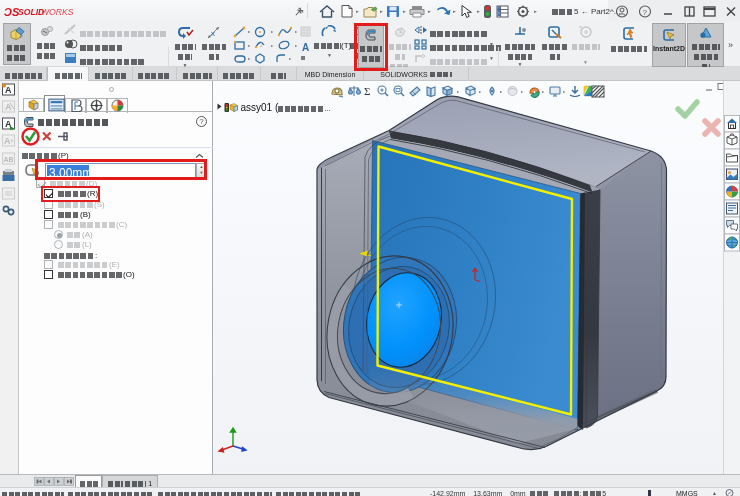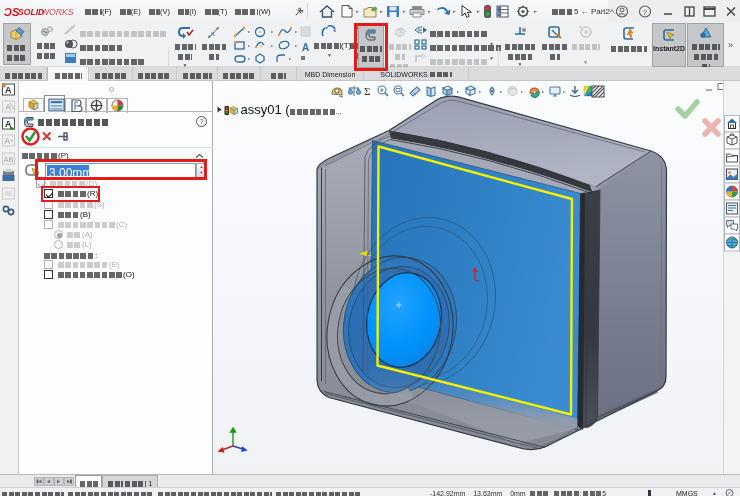--- a/index.html
+++ b/index.html
@@ -40,28 +40,20 @@
 .rd { display:inline-block; width:9px; height:9px; border-radius:50%; border:1px solid #b0b4b8; background:#fbfbfb; position:relative; }
 .rdsel::after { content:""; position:absolute; left:2px; top:2px; width:5px; height:5px; border-radius:50%; background:#9aa0a6; }
 </style></head>
 <body>
 <div class="abs" id="titlebar">
  <svg class="abs" style="left:4px;top:5px" width="72" height="13" viewBox="0 0 72 13">
   <text x="0" y="10.5" font-size="11" font-weight="bold" font-style="italic" fill="#d6121f" font-family="Liberation Sans">ϽS</text>
   <text x="14" y="10" font-size="8.6" font-weight="bold" font-style="italic" fill="#d6121f" font-family="Liberation Sans">SOLID</text>
   <text x="37" y="10" font-size="8.6" font-style="italic" fill="#dd4450" font-family="Liberation Sans">WORKS</text>
  </svg>
- <div class="abs" style="left:85px;top:7px;color:#1a1a1a;white-space:nowrap">
-  <span class="menu-it"><span class="jt dk" style="width:17px;height:6px"></span>(F)</span>
-  <span class="menu-it"><span class="jt dk" style="width:11px;height:6px"></span>(E)</span>
-  <span class="menu-it"><span class="jt dk" style="width:11px;height:6px"></span>(V)</span>
-  <span class="menu-it"><span class="jt dk" style="width:11px;height:6px"></span>(I)</span>
-  <span class="menu-it"><span class="jt dk" style="width:13px;height:6px"></span>(T)</span>
-  <span class="menu-it"><span class="jt dk" style="width:23px;height:6px"></span>(W)</span>
- </div>
  <svg class="abs" style="left:294px;top:6px" width="11" height="11" viewBox="0 0 12 12">
       <path d="M2,10 L6,6 M5,2 L10,7 M4,4 L8,8 M7,2 L7,8 M10,5 L4,5" stroke="#666" stroke-width="1.1" fill="none"></path>
     </svg>
  <div class="abs" style="left:307px;top:3px;width:1px;height:15px;background:#d8dadc"></div>
  <svg class="abs" style="left:318px;top:4px" width="230" height="15" viewBox="0 0 230 15">
   <path d="M2,8 L9,2 L16,8 M4.5,7 L4.5,13 L13.5,13 L13.5,7" stroke="#3d526b" stroke-width="1.4" fill="none"></path>
   <path d="M24,1.5 L31,1.5 L34,4.5 L34,13 L24,13 Z M31,1.5 L31,4.5 L34,4.5" stroke="#555" stroke-width="1" fill="#fff"></path>
   <path d="M38,6.5 l3,1.2 l-3,1.2 z" fill="#777"></path>
   <path d="M46,13 L46,5 L49,5 L50,3.5 L55,3.5 L55,5 L58,5 L58,13 Z" fill="#f6e9c8" stroke="#9a8a58"></path>
       <path d="M53,6 l4,-3 l2,1.5 l-3,3" fill="#6aa84f" stroke="#4a7a38" stroke-width="0.7"></path>
@@ -554,21 +546,21 @@
       </svg>
  <svg width="14" height="11" viewBox="0 0 14 11" style="vertical-align:-2px">
         <rect x="0.5" y="1" width="4.5" height="9" rx="1" fill="#333"></rect>
         <circle cx="2.7" cy="3" r="1.1" fill="#e33"></circle>
         <circle cx="2.7" cy="5.5" r="1.1" fill="#ea2"></circle>
         <circle cx="2.7" cy="8" r="1.1" fill="#2a2"></circle>
         <path d="M6,3 l4,-1.5 l3.5,2 l-3.5,1.5 z" fill="#f0c840" stroke="#907820" stroke-width="0.5"></path>
         <path d="M6,3 l0,4.5 l4,2 l0,-4.5 z" fill="#e8b830" stroke="#907820" stroke-width="0.5"></path>
         <path d="M13.5,3.5 l0,4.5 l-3.5,1.5 l0,-4.5 z" fill="#b8d4e8" stroke="#789"></path>
       </svg>
- <span style="font-size:13px;color:#111">assy01 (</span><span class="jt6 dk" style="width:46px"></span><span style="font-size:7.5px;color:#111">...</span>
+ <span style="font-size:10px;color:#111">assy01 (</span><span class="jt6 dk" style="width:46px"></span><span style="font-size:7.5px;color:#111">...</span>
 </div>
 
 <svg class="abs" style="left:118px;top:3px" width="270" height="15" viewBox="0 0 270 15">
  <g fill="none" stroke="#48484a" stroke-width="1.1">
   <g transform="translate(0,1)">
           <path d="M1,9 q0,-6 5,-6 q5,0 5,5 l0,2 z" fill="#d8c890" stroke="#8a7a40"></path>
           <circle cx="6" cy="6" r="2" fill="#fff" stroke="#8a7a40"></circle>
           <path d="M8,11 l4,1" stroke="#4a7aa6"></path>
         </g>
   <g transform="translate(17,1)">

